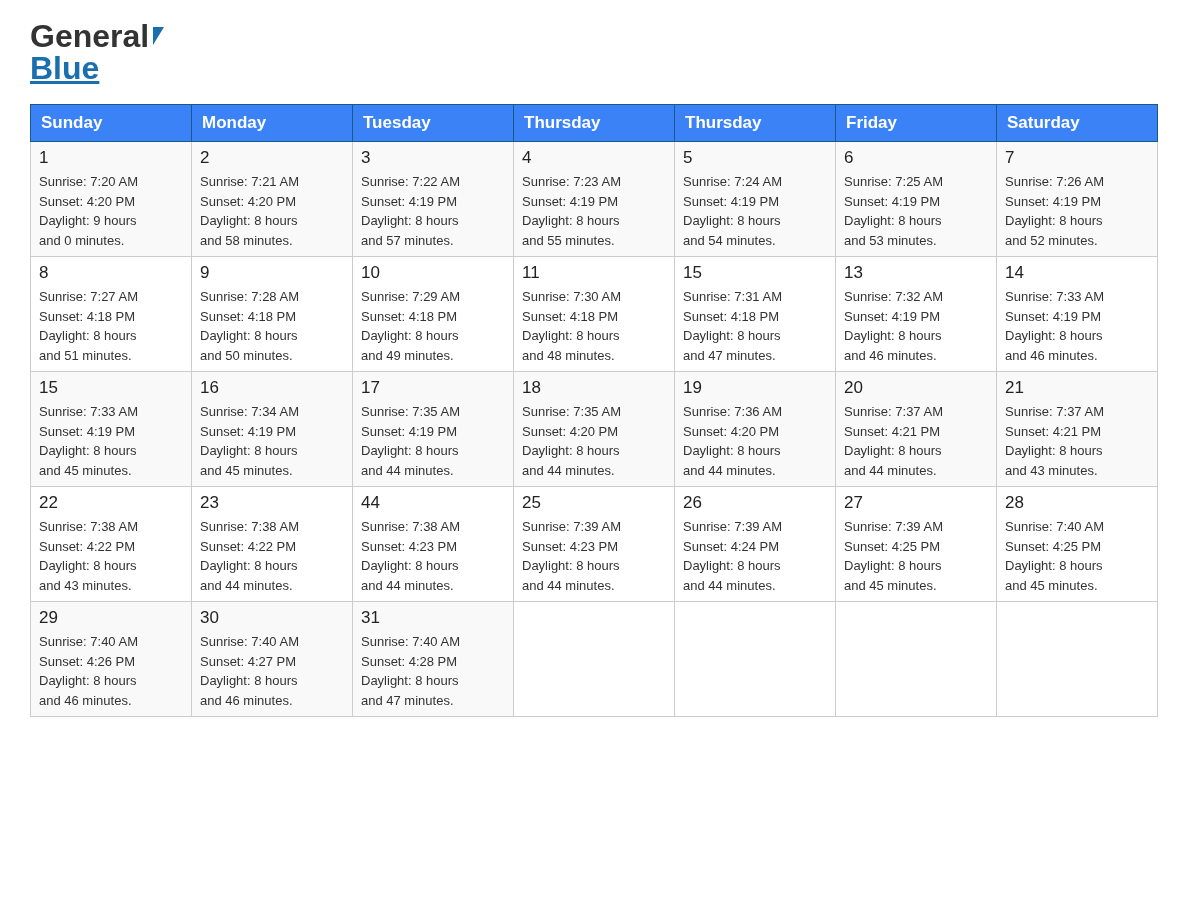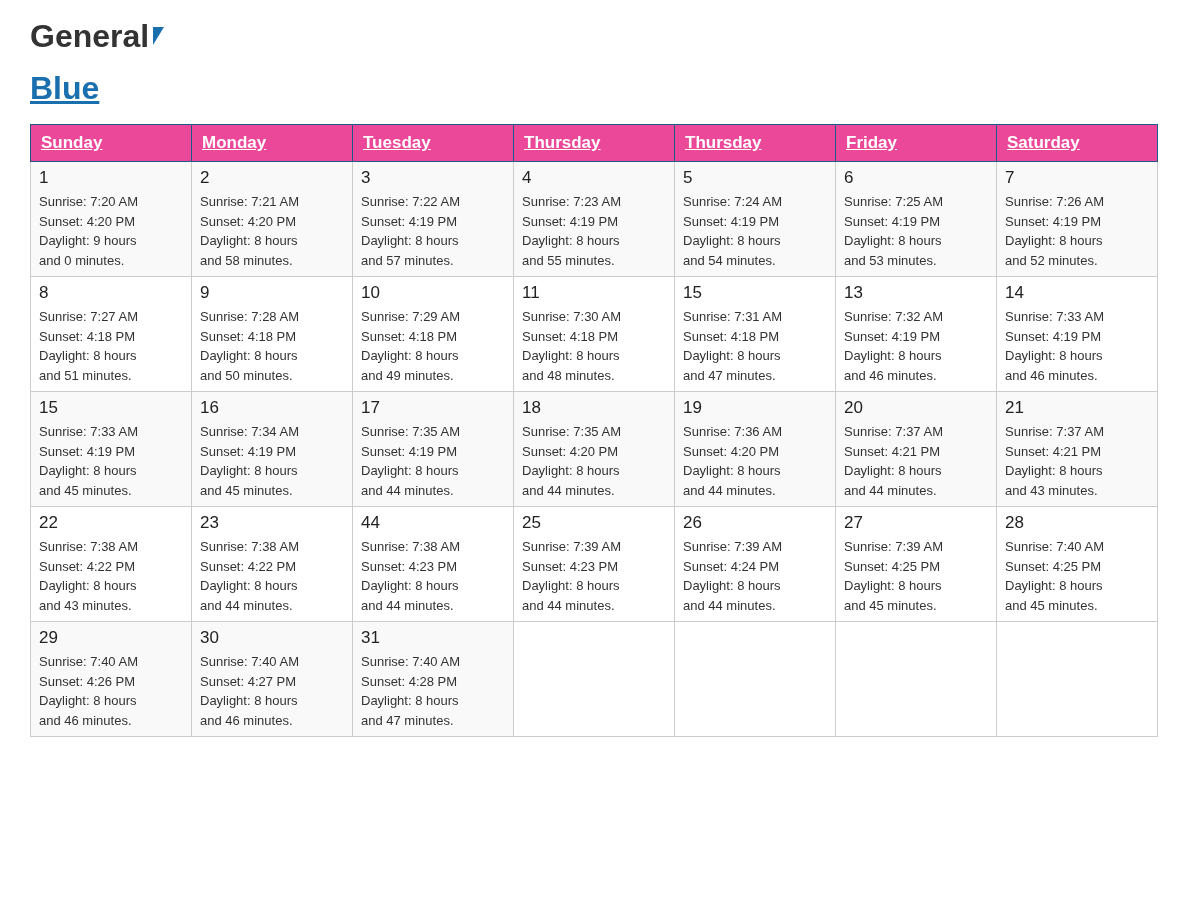--- a/index.html
+++ b/index.html
@@ -29,28 +29,27 @@
       font-size: 22px;
       color: #444;
       margin-top: 4px;
     }
     .calendar-table {
       width: 100%;
       border-collapse: collapse;
       table-layout: fixed;
     }
     .calendar-table thead tr th {
-      background-color: #ec4899;
+      background-color: #3b82f6;
       color: #ffffff;
       font-size: 17px;
       font-weight: bold;
       padding: 8px 10px;
       border: 1px solid #1a5a8a;
       text-align: left;
-      text-decoration: underline;
     }
     .calendar-table tbody tr td {
       border: 1px solid #cccccc;
       vertical-align: top;
       padding: 6px 8px;
       font-size: 13px;
       color: #333;
       min-height: 90px;
       height: 110px;
     }
@@ -72,21 +71,20 @@
     .calendar-table tbody tr:nth-child(even) td {
       background-color: #ffffff;
     }
     .empty-cell {
       background-color: #ffffff !important;
     }
     .logo-svg-area {
       display: flex;
       flex-direction: column;
       line-height: 1;
-      gap: 20px;
     }
     .logo-line1 {
       display: flex;
       align-items: center;
     }
     .logo-line2 {
       display: flex;
       align-items: center;
     }
   </style>

